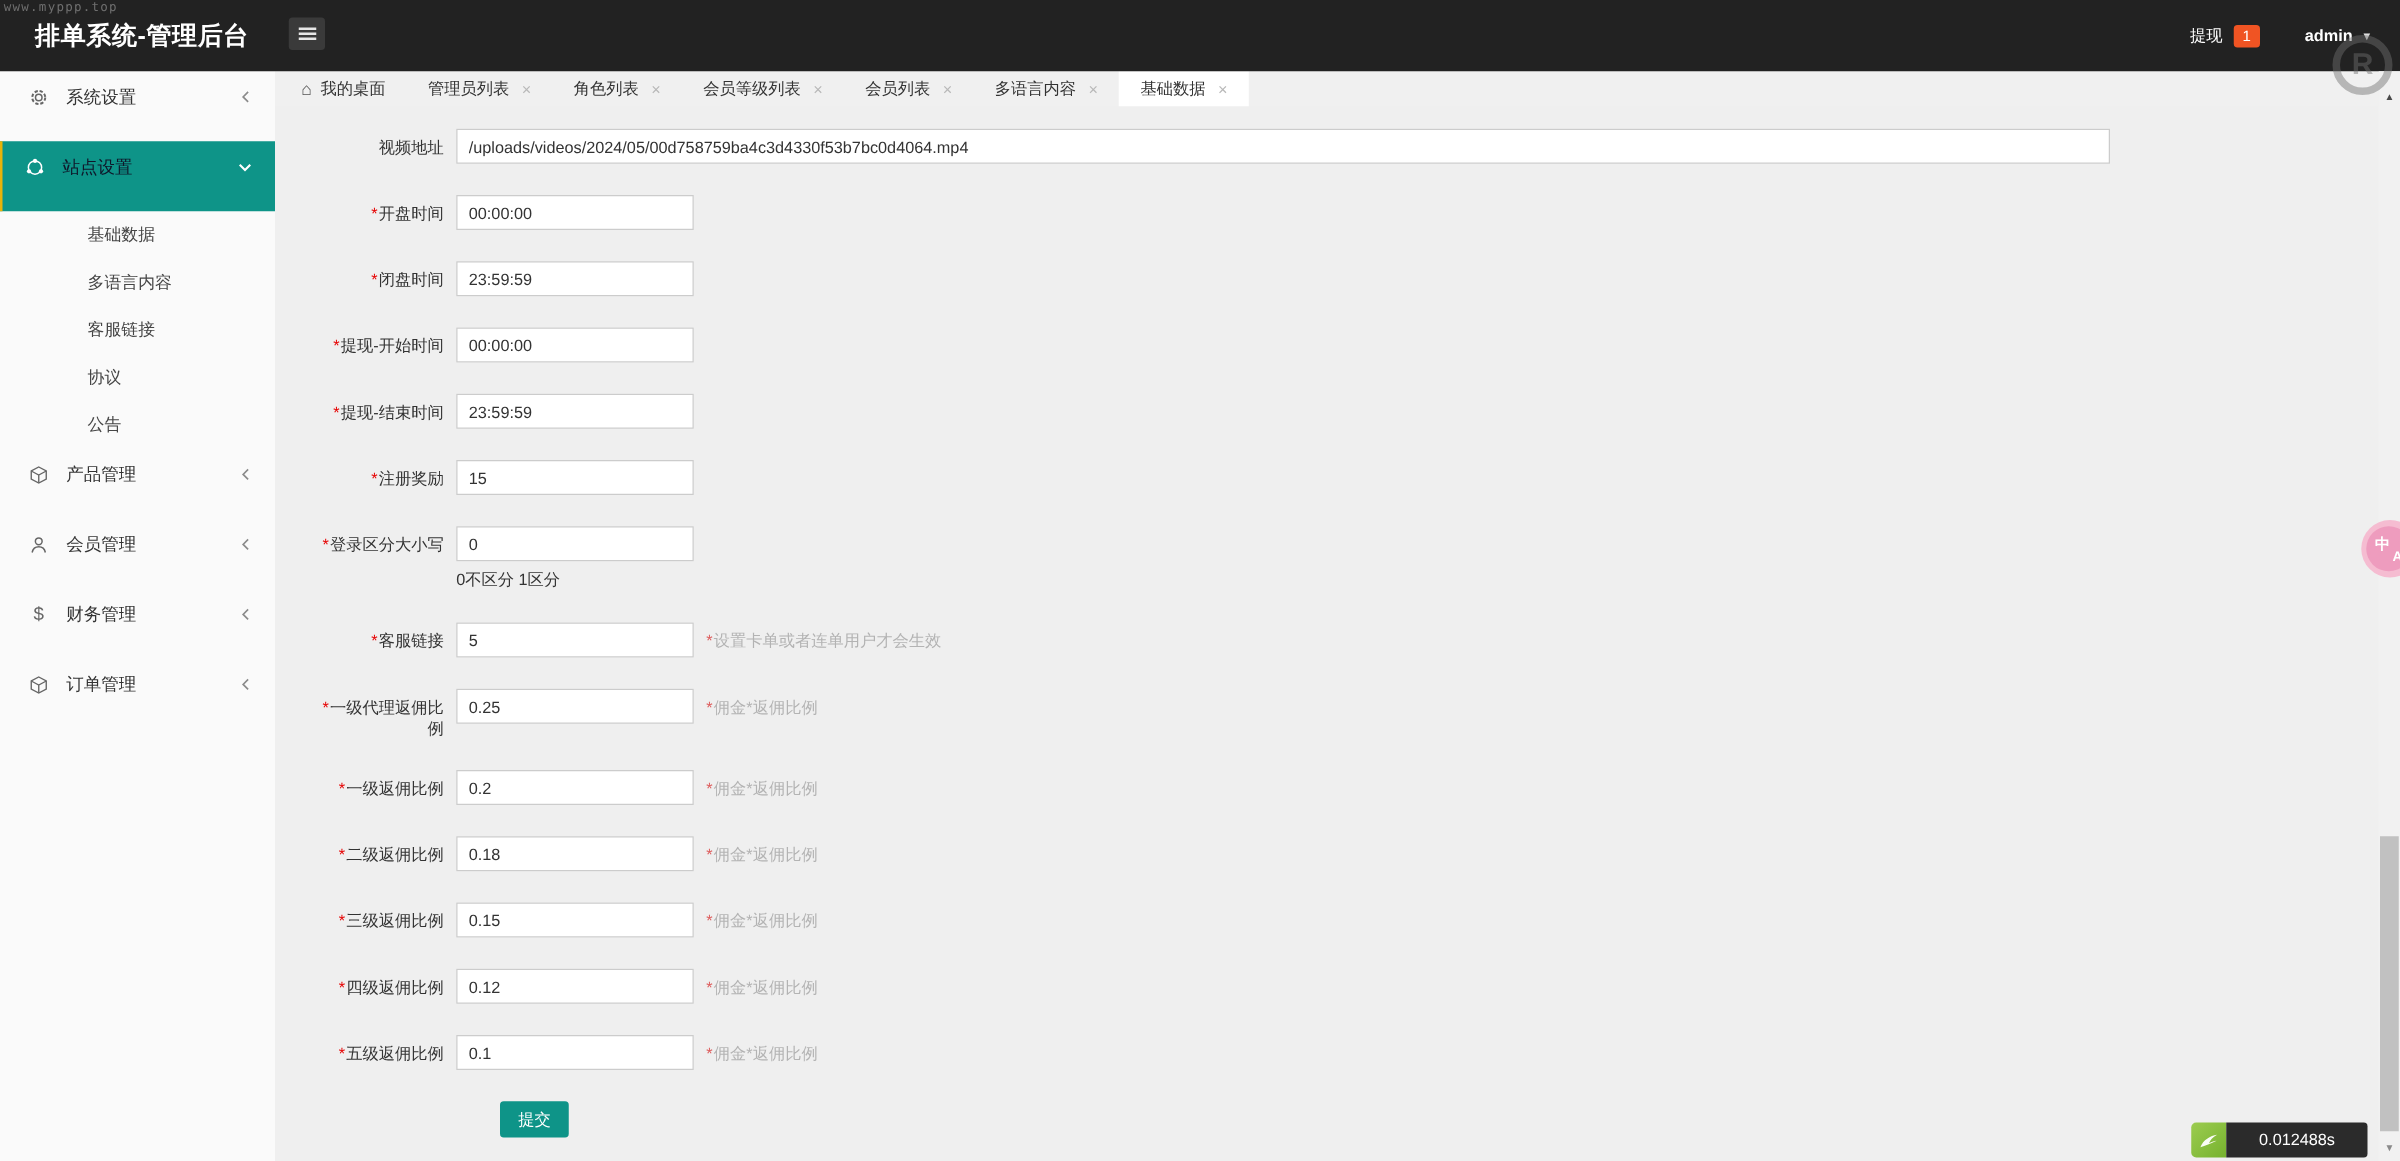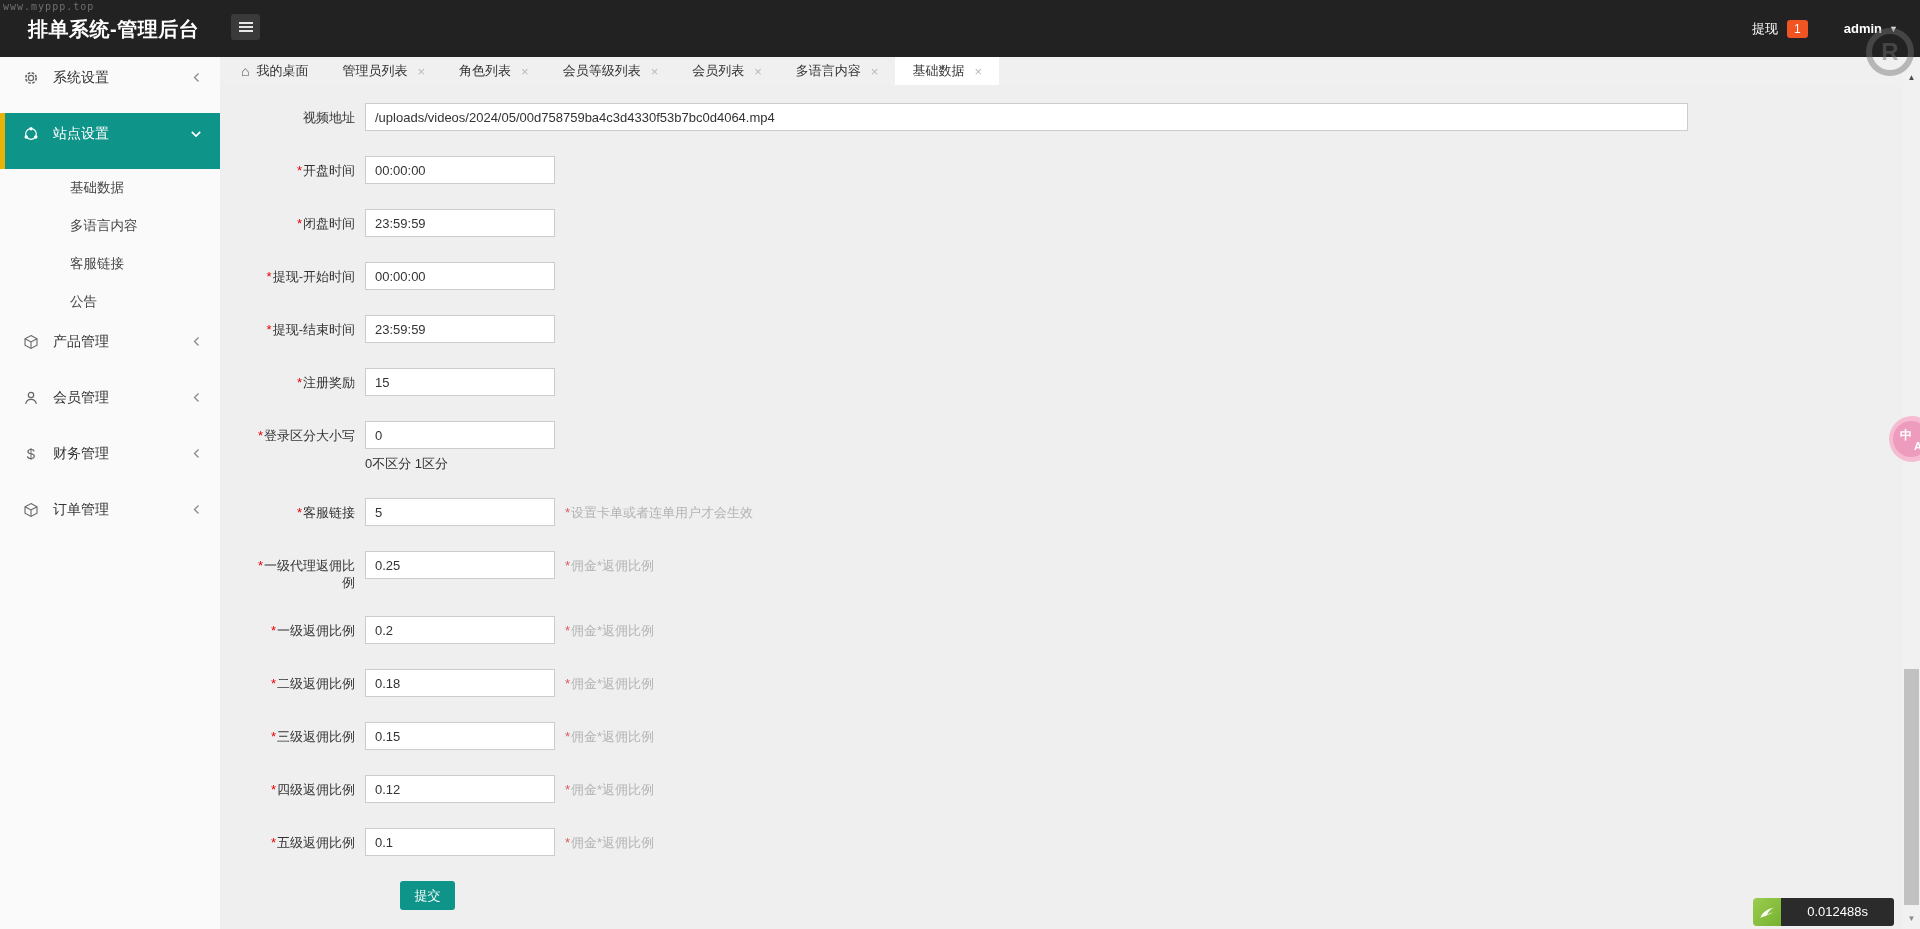--- a/index.html
+++ b/index.html
@@ -25,21 +25,21 @@
   .r-mark { position:absolute; left:1866px; top:28px; width:48px; height:48px; border:6px solid #707070; border-radius:50%; opacity:.45; color:#707070; font-size:24px; font-weight:bold; display:flex; align-items:center; justify-content:center; z-index:60; pointer-events:none; }
 
   
   .sidebar { position:absolute; top:57px; left:0; width:220px; bottom:0; background:#fafafa; z-index:5; }
   .side-item { display:flex; align-items:center; cursor:pointer; color:#333; font-size:14px; }
   .side-item.parent { height:56px; padding:0 18px 15px 22px; }
   .s-icon { width:18px; display:flex; justify-content:center; align-items:center; color:#666; }
   .s-icon .dollar { font-size:15px; }
   .s-label { margin-left:13px; flex:1; }
   .s-chev { color:#8a8a8a; display:flex; align-items:center; }
-  .side-item.parent.active { background:#0e9488; color:#ffffff; padding-left:17px; border-left:5px solid #eab308; }
+  .side-item.parent.active { background:#0e9488; color:#0f172a; padding-left:17px; border-left:2px solid #eab308; }
   .side-item.parent.active .s-icon, .side-item.parent.active .s-chev { color:#fff; }
   .side-item.child { height:38px; padding-left:57px; font-size:13.5px; color:#454545; }
 
   
   .tabbar { position:absolute; left:220px; right:17px; top:57px; height:28px; background:#f0f0f0; display:flex; align-items:stretch; padding-left:4px; z-index:6; }
   .tab { display:flex; align-items:center; padding:0 17px; font-size:13px; color:#333; cursor:pointer; white-space:nowrap; }
   .tab.active { background:#fff; }
   .tab .home { margin-right:7px; font-size:14px; color:#555; }
   .tab .close { margin-left:10px; color:#b8b8b8; font-size:13px; }
 
@@ -136,20 +136,23 @@
       <div class="side-item child">
         <span class="s-label">基础数据</span>
       </div>
       <div class="side-item child">
         <span class="s-label">多语言内容</span>
       </div>
       <div class="side-item child">
         <span class="s-label">客服链接</span>
       </div>
       <div class="side-item child">
+        <span class="s-label">协议</span>
+      </div>
+      <div class="side-item child">
         <span class="s-label">公告</span>
       </div>
       <div class="side-item parent">
         <span class="s-icon">
           <svg width="16" height="16" viewBox="0 0 16 16" fill="none" stroke="currentColor" stroke-width="1.1">
             <path d="M8 1.6 14 4.8v6.4L8 14.4 2 11.2V4.8z"></path>
             <path d="M2 4.8 8 8l6-3.2M8 8v6.2"></path>
           </svg>
         </span>
         <span class="s-label">产品管理</span>

